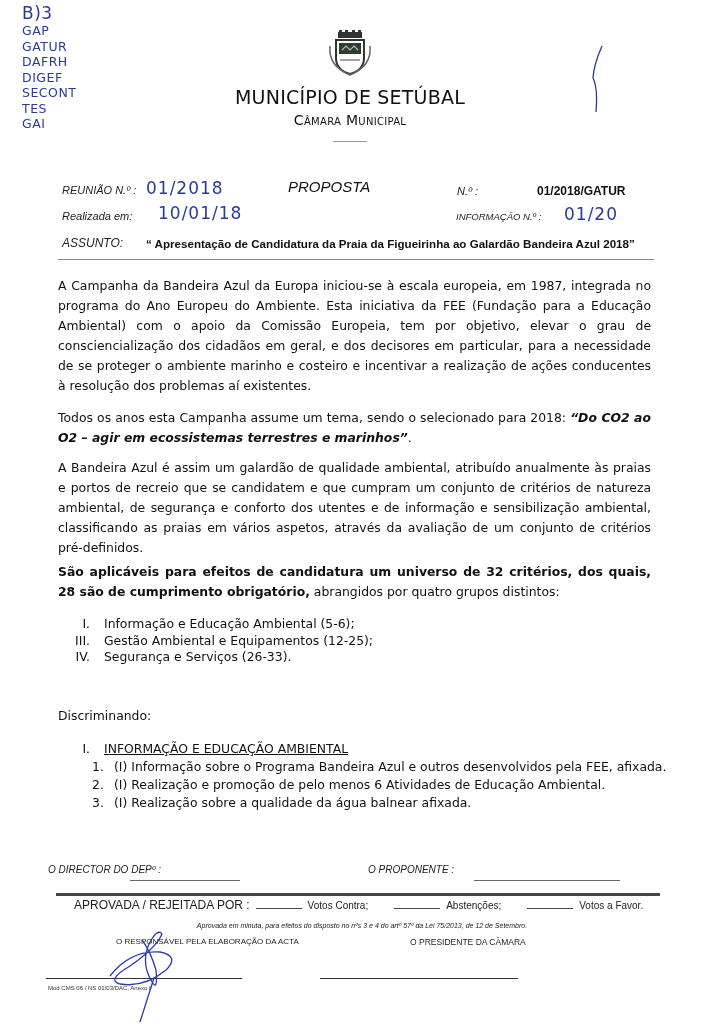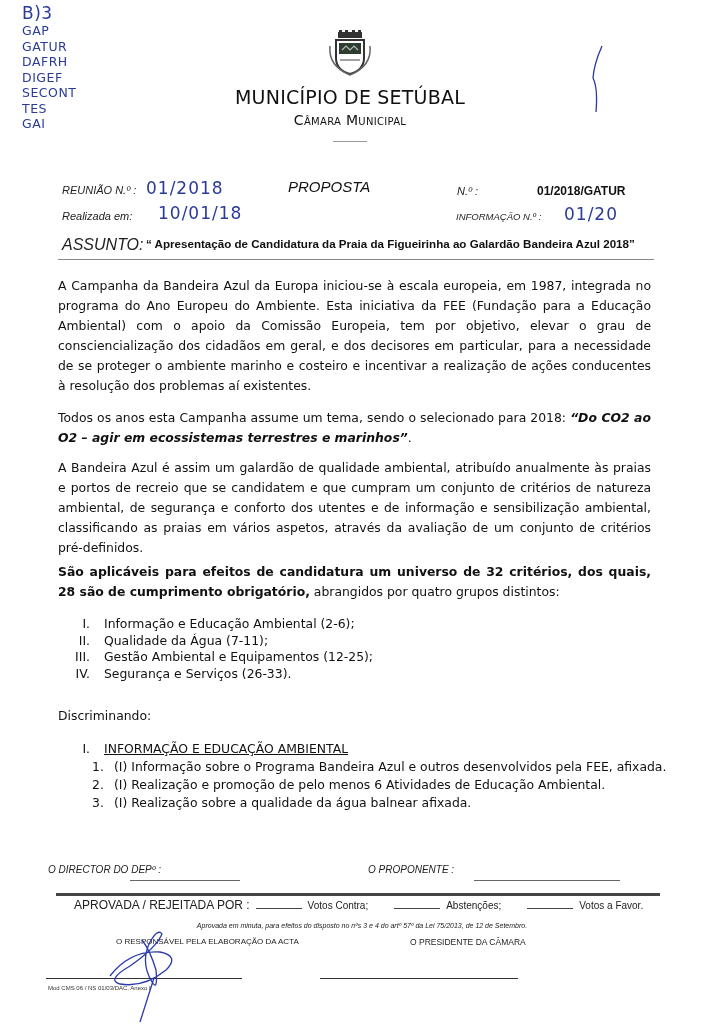--- a/index.html
+++ b/index.html
@@ -78,21 +78,21 @@
 <div class="abs handnum" style="left:146px;top:178px;">01/2018</div>
 <div class="abs proposta" style="left:288px;top:178px;">PROPOSTA</div>
 <div class="abs label-it" style="left:457px;top:185px;text-align:right;">N.º :</div>
 <div class="abs bold-num" style="left:537px;top:184px;">01/2018/GATUR</div>
 
 <div class="abs label-it" style="left:62px;top:210px;">Realizada em:</div>
 <div class="abs handnum" style="left:158px;top:203px;">10/01/18</div>
 <div class="abs label-it sc" style="left:456px;top:211px;font-size:9.5px;">INFORMAÇÃO N.º :</div>
 <div class="abs handnum" style="left:564px;top:204px;">01/20</div>
 
-<div class="abs label-it" style="left:62px;top:236px;font-size:16px;">ASSUNTO:</div>
+<div class="abs label-it" style="left:62px;top:236px;font-size:12px;">ASSUNTO:</div>
 <div class="abs assunto-text" style="left:146px;top:237px;">“ Apresentação de Candidatura da Praia da Figueirinha ao Galardão Bandeira Azul 2018”</div>
 <div class="abs rule" style="left:58px;top:259px;width:596px;"></div>
 
 <div class="abs body-text" style="top:276px;">
   <p>A Campanha da Bandeira Azul da Europa iniciou-se à escala europeia, em 1987, integrada no programa do Ano Europeu do Ambiente. Esta iniciativa da FEE (Fundação para a Educação Ambiental) com o apoio da Comissão Europeia, tem por objetivo, elevar o grau de consciencialização dos cidadãos em geral, e dos decisores em particular, para a necessidade de se proteger o ambiente marinho e costeiro e incentivar a realização de ações conducentes à resolução dos problemas aí existentes.</p>
 </div>
 
 <div class="abs body-text" style="top:408px;">
   <p><span>Todos os anos esta Campanha assume um tema, sendo o selecionado para 2018: </span><b><i>“Do CO2 ao O2 – agir em ecossistemas terrestres e marinhos”</i></b><span>.</span></p>
 </div>
@@ -101,25 +101,21 @@
   <p>A Bandeira Azul é assim um galardão de qualidade ambiental, atribuído anualmente às praias e portos de recreio que se candidatem e que cumpram um conjunto de critérios de natureza ambiental, de segurança e conforto dos utentes e de informação e sensibilização ambiental, classificando as praias em vários aspetos, através da avaliação de um conjunto de critérios pré-definidos.</p>
 </div>
 
 <div class="abs body-text" style="top:562px;">
   <p><b>São aplicáveis para efeitos de candidatura um universo de 32 critérios, dos quais, 28 são de cumprimento obrigatório,</b><span> abrangidos por quatro grupos distintos:</span></p>
 </div>
 
 <div class="abs list-roman" style="top:616px;">
   <div class="row">
       <span class="num">I.</span>
-      <span>Informação e Educação Ambiental (2-6);</span>
-    </div>
-  <div class="row">
-      <span class="num">II.</span>
-      <span>Qualidade da Água (7-11);</span>
+      <span>Informação e Educação Ambiental (5-6);</span>
     </div>
   <div class="row">
       <span class="num">III.</span>
       <span>Gestão Ambiental e Equipamentos (12-25);</span>
     </div>
   <div class="row">
       <span class="num">IV.</span>
       <span>Segurança e Serviços (26-33).</span>
     </div>
 </div>

